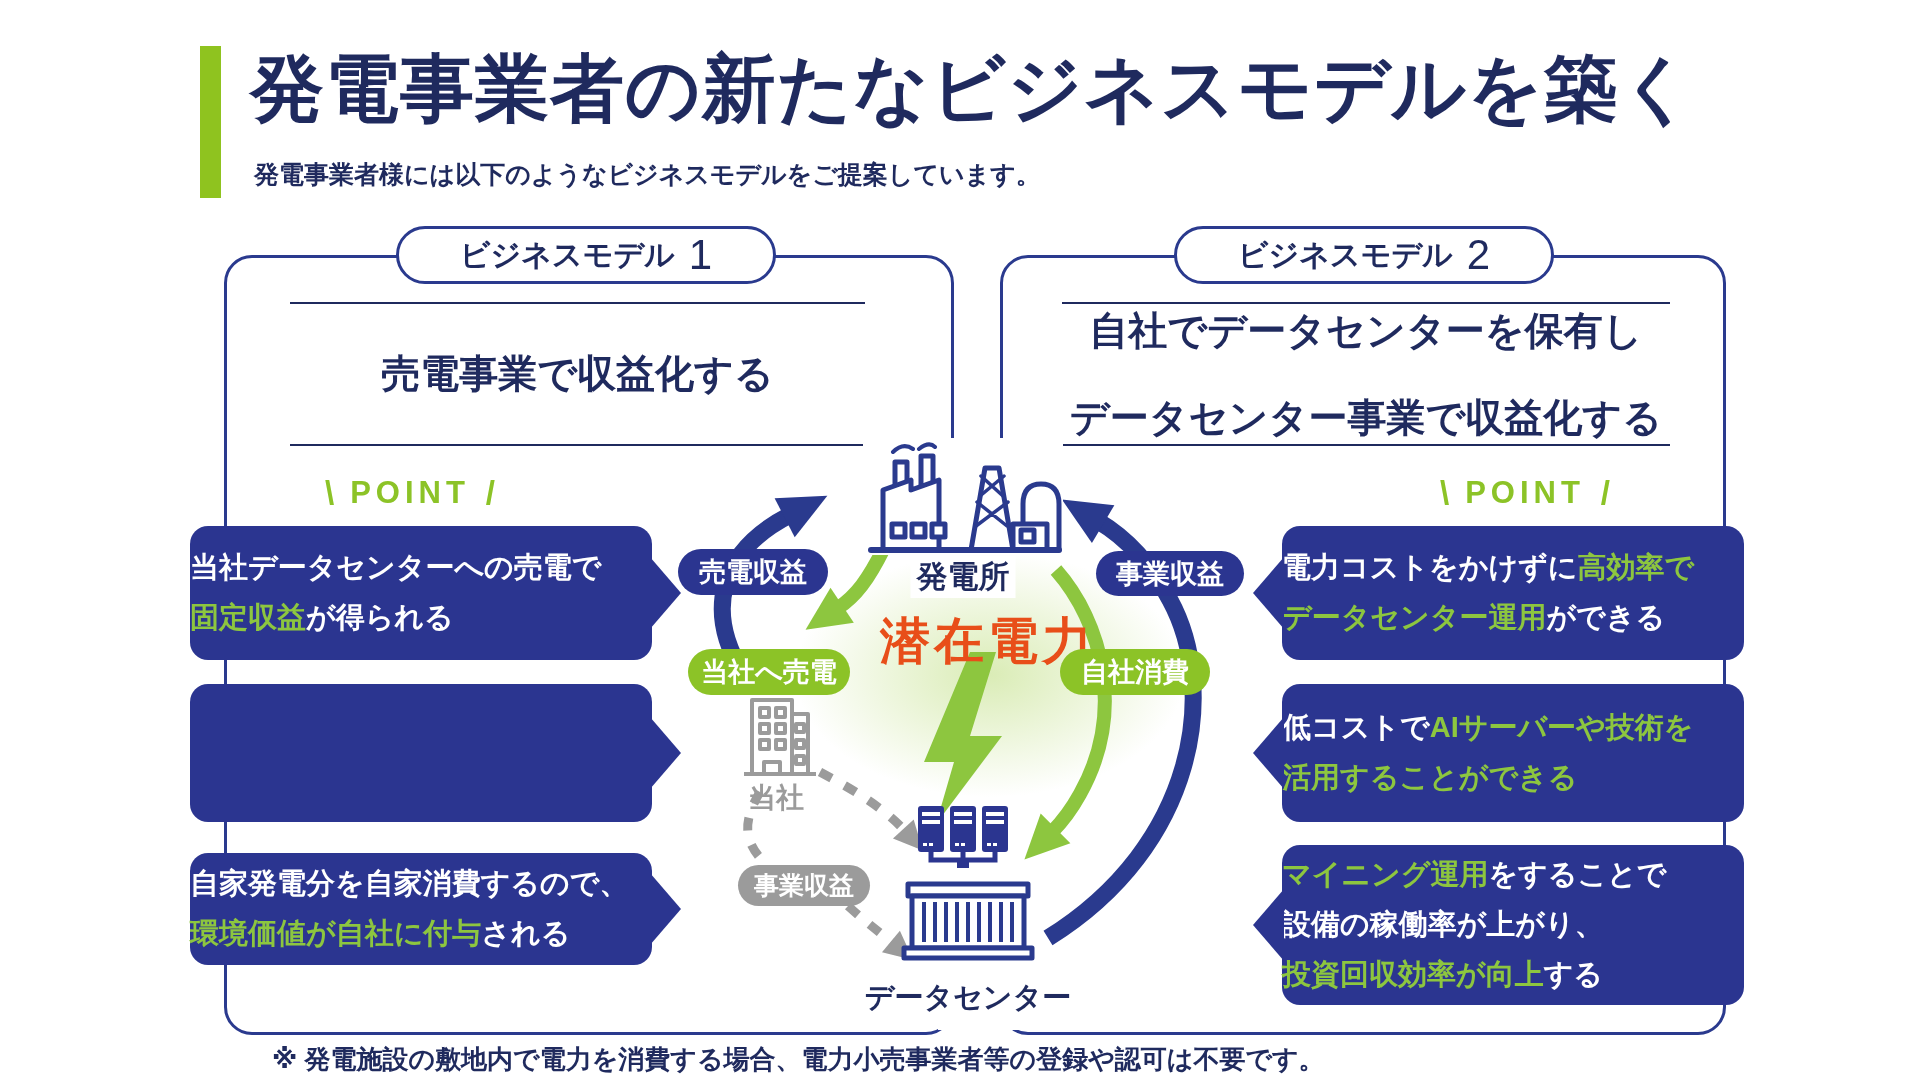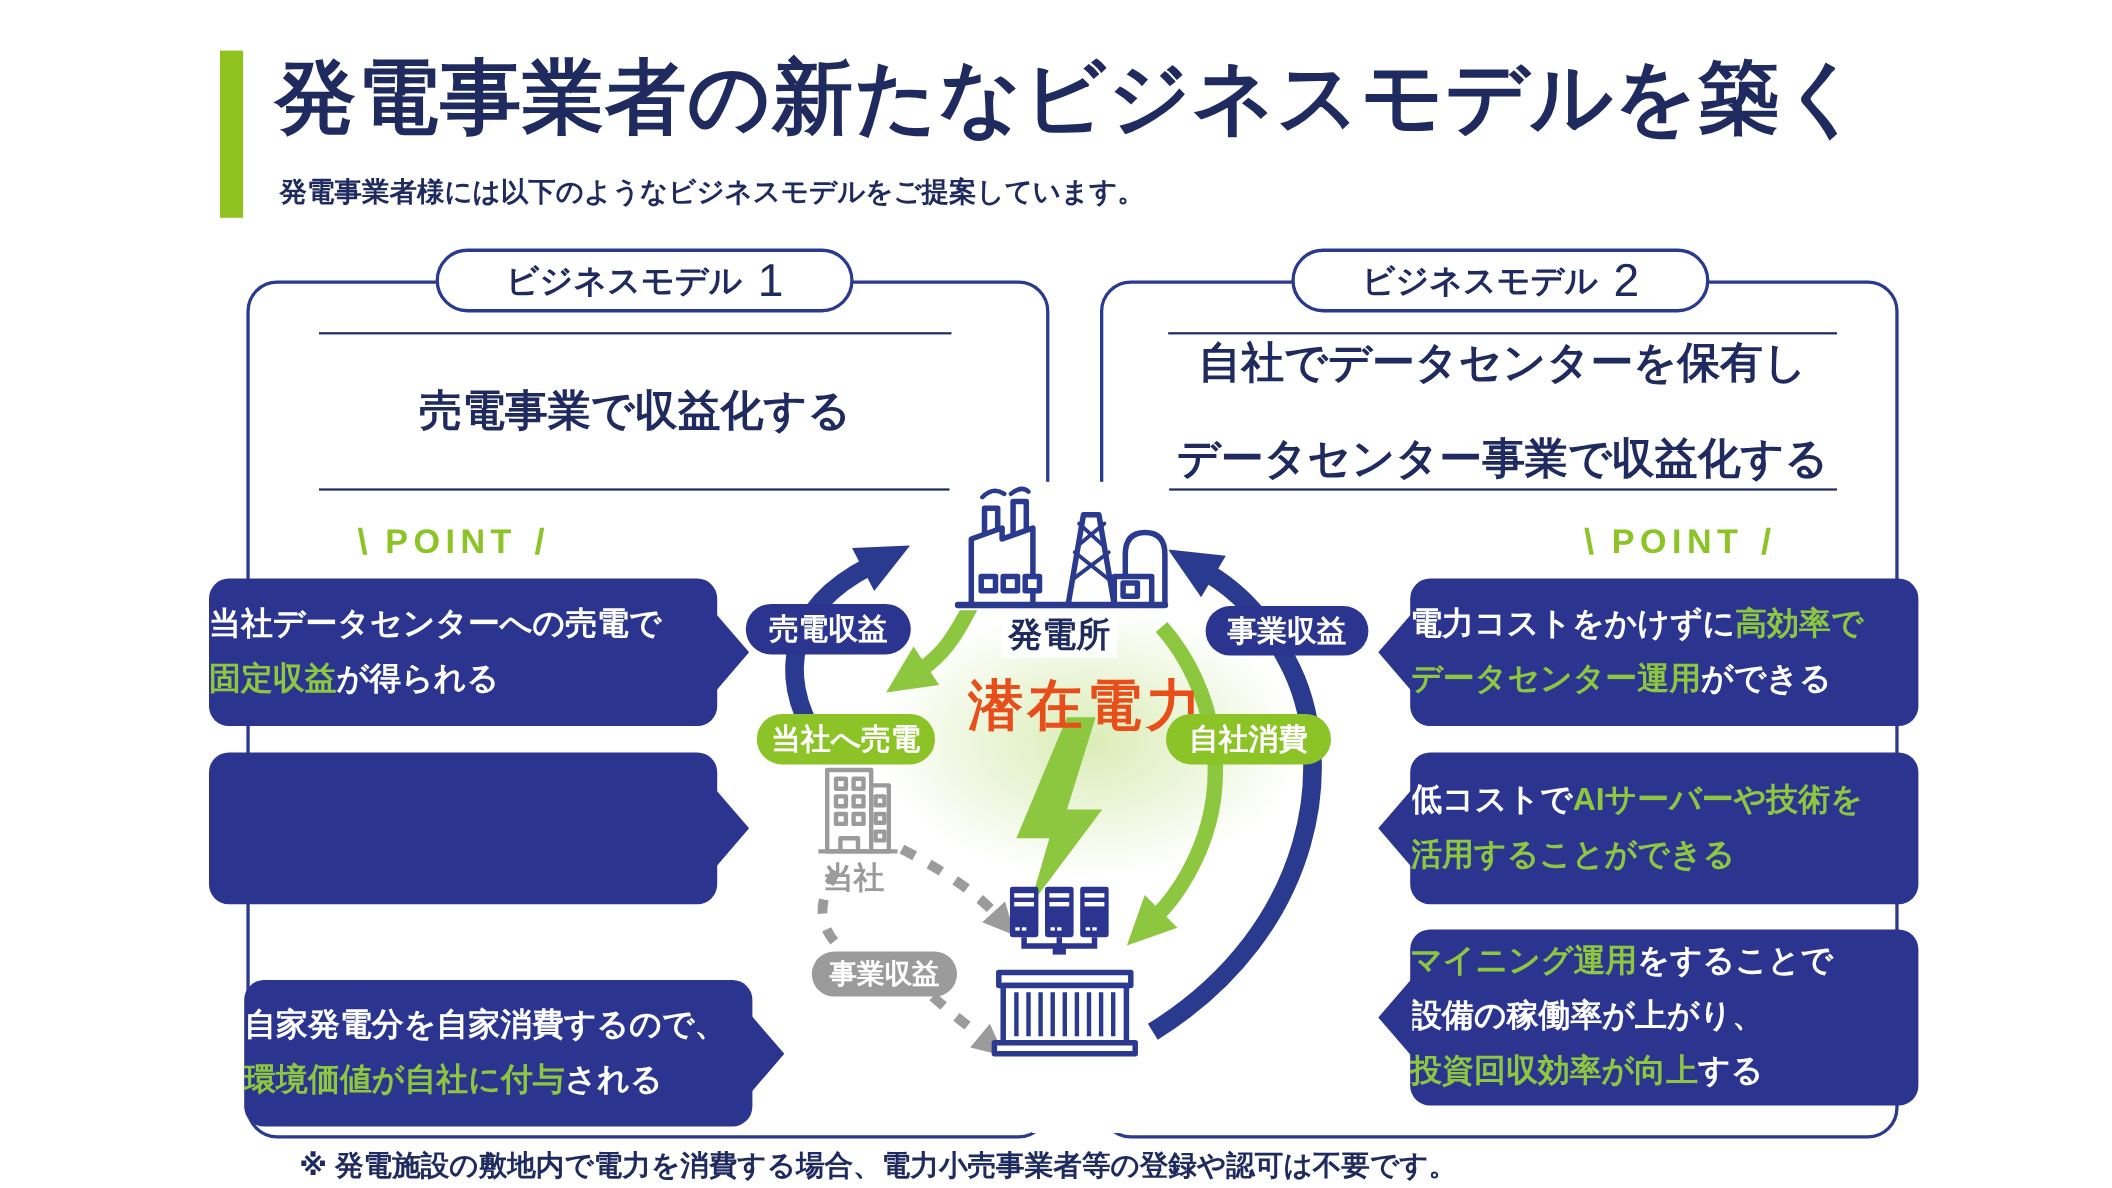--- a/index.html
+++ b/index.html
@@ -115,21 +115,21 @@
   <div class="pbox lb" style="top:526px;height:134px;">
     <div class="ptext">
         <div><span>当社データセンターへの売電で</span></div>
         <div><span class="hl">固定収益</span><span>が得られる</span></div>
       </div>
     <div class="tip r"></div>
   </div>
   <div class="pbox lb" style="top:684px;height:138px;">
     <div class="tip r"></div>
   </div>
-  <div class="pbox lb" style="top:891px;height:133px;margin-left:32px;">
+  <div class="pbox lb" style="top:853px;height:112px;">
     <div class="ptext">
         <div><span>自家発電分を自家消費するので、</span></div>
         <div><span class="hl">環境価値が自社に付与</span><span>される</span></div>
       </div>
     <div class="tip r"></div>
   </div>
 
   <div class="pbox rb" style="top:526px;height:134px;">
     <div class="ptext">
         <div><span>電力コストをかけずに</span><span class="hl">高効率で</span></div>
@@ -264,16 +264,17 @@
   <div class="icon-wrap" style="left:898px;top:880px;width:140px;height:84px;">
     <svg viewBox="0 0 140 84" width="140" height="84">
       <g stroke="#2a3a8e" stroke-width="5" fill="#fff" stroke-linejoin="round">
         <rect x="10" y="4" width="120" height="12"></rect>
         <rect x="14" y="16" width="112" height="52"></rect>
         <path d="M26 22 V62 M37 22 V62 M48 22 V62 M59 22 V62 M70 22 V62 M81 22 V62 M92 22 V62 M103 22 V62 M114 22 V62" stroke-width="4" fill="none"></path>
         <rect x="6" y="68" width="128" height="10"></rect>
       </g>
     </svg>
   </div>
+  <div class="diagram-label lbl-dc">データセンター</div>
 
   <p class="footer-note">※ 発電施設の敷地内で電力を消費する場合、電力小売事業者等の登録や認可は不要です。</p>
 
 </div>
 
 </body></html>

